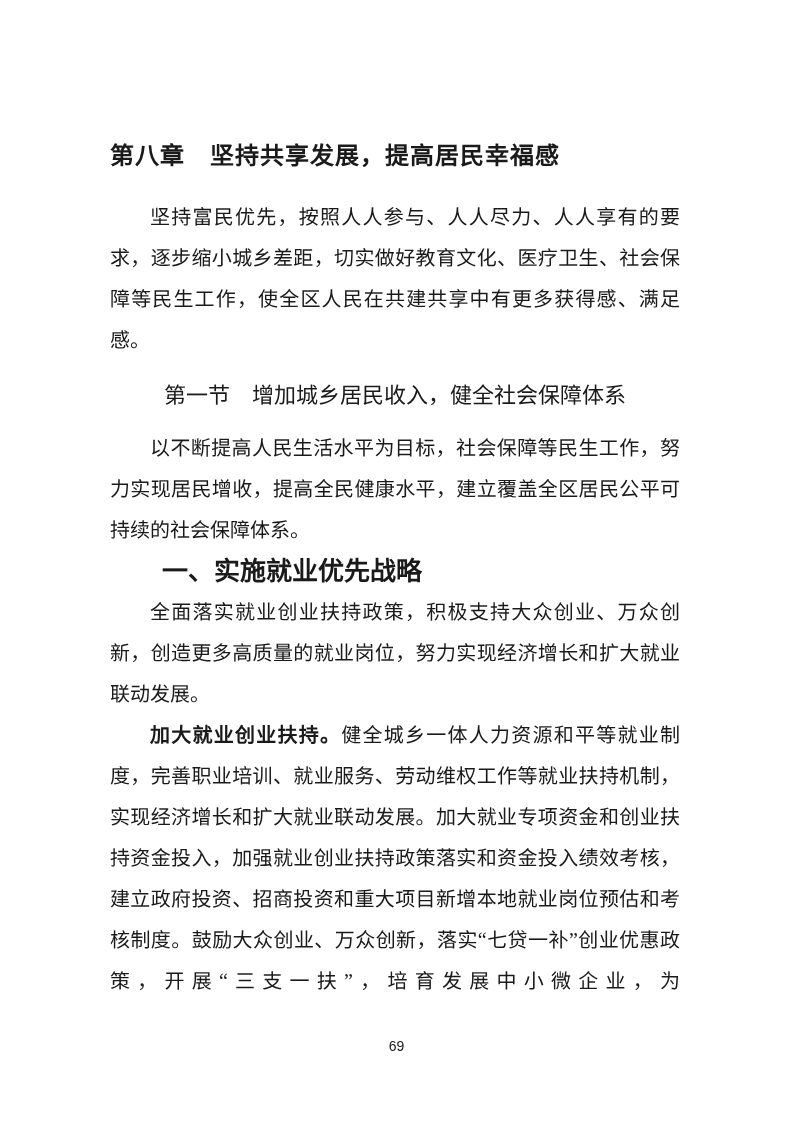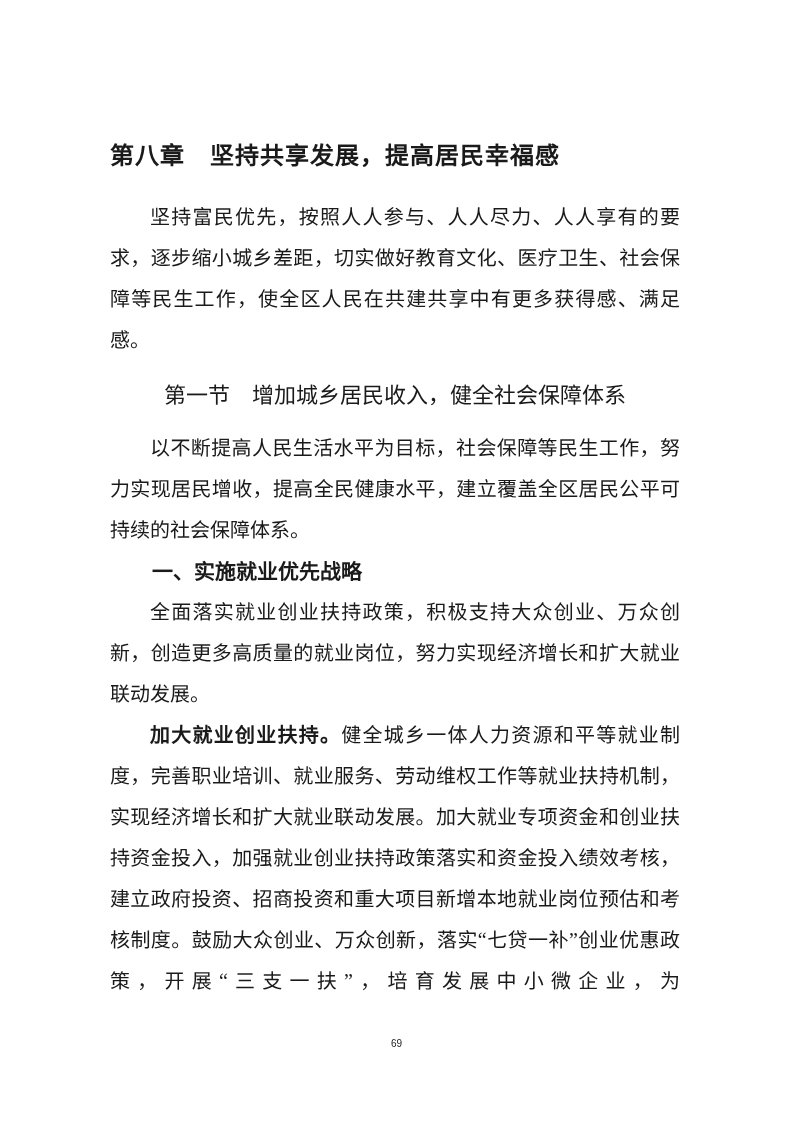--- a/index.html
+++ b/index.html
@@ -34,21 +34,21 @@
     font-family: "Liberation Sans", "DejaVu Sans", sans-serif;
     font-weight: normal;
     font-size: 22px;
     line-height: 41px;
     text-align: center;
     margin: 14px 0 12px 0;
   }
   .subheading {
     font-family: "Liberation Sans", "DejaVu Sans", sans-serif;
     font-weight: bold;
-    font-size: 21px;
+    font-size: 26px;
     line-height: 41px;
     text-indent: 2em;
     margin: 0;
   }
   .para {
     font-size: 20px;
     line-height: 41px;
     text-align: justify;
     text-indent: 2em;
     margin: 0;
@@ -61,21 +61,21 @@
     font-family: "Liberation Sans", "DejaVu Sans", sans-serif;
     font-weight: bold;
   }
   .page-number {
     position: absolute;
     top: 1038px;
     left: 0;
     width: 793px;
     text-align: center;
     font-family: "Liberation Sans", "DejaVu Sans", sans-serif;
-    font-size: 10px;
+    font-size: 14px;
     color: #222222;
   }
 </style>
 </head>
 <body>
 
 <div class="content">
   <h1 class="chapter-title">第八章　坚持共享发展，提高居民幸福感</h1>
 
   <p class="para">坚持富民优先，按照人人参与、人人尽力、人人享有的要求，逐步缩小城乡差距，切实做好教育文化、医疗卫生、社会保障等民生工作，使全区人民在共建共享中有更多获得感、满足感。</p>

